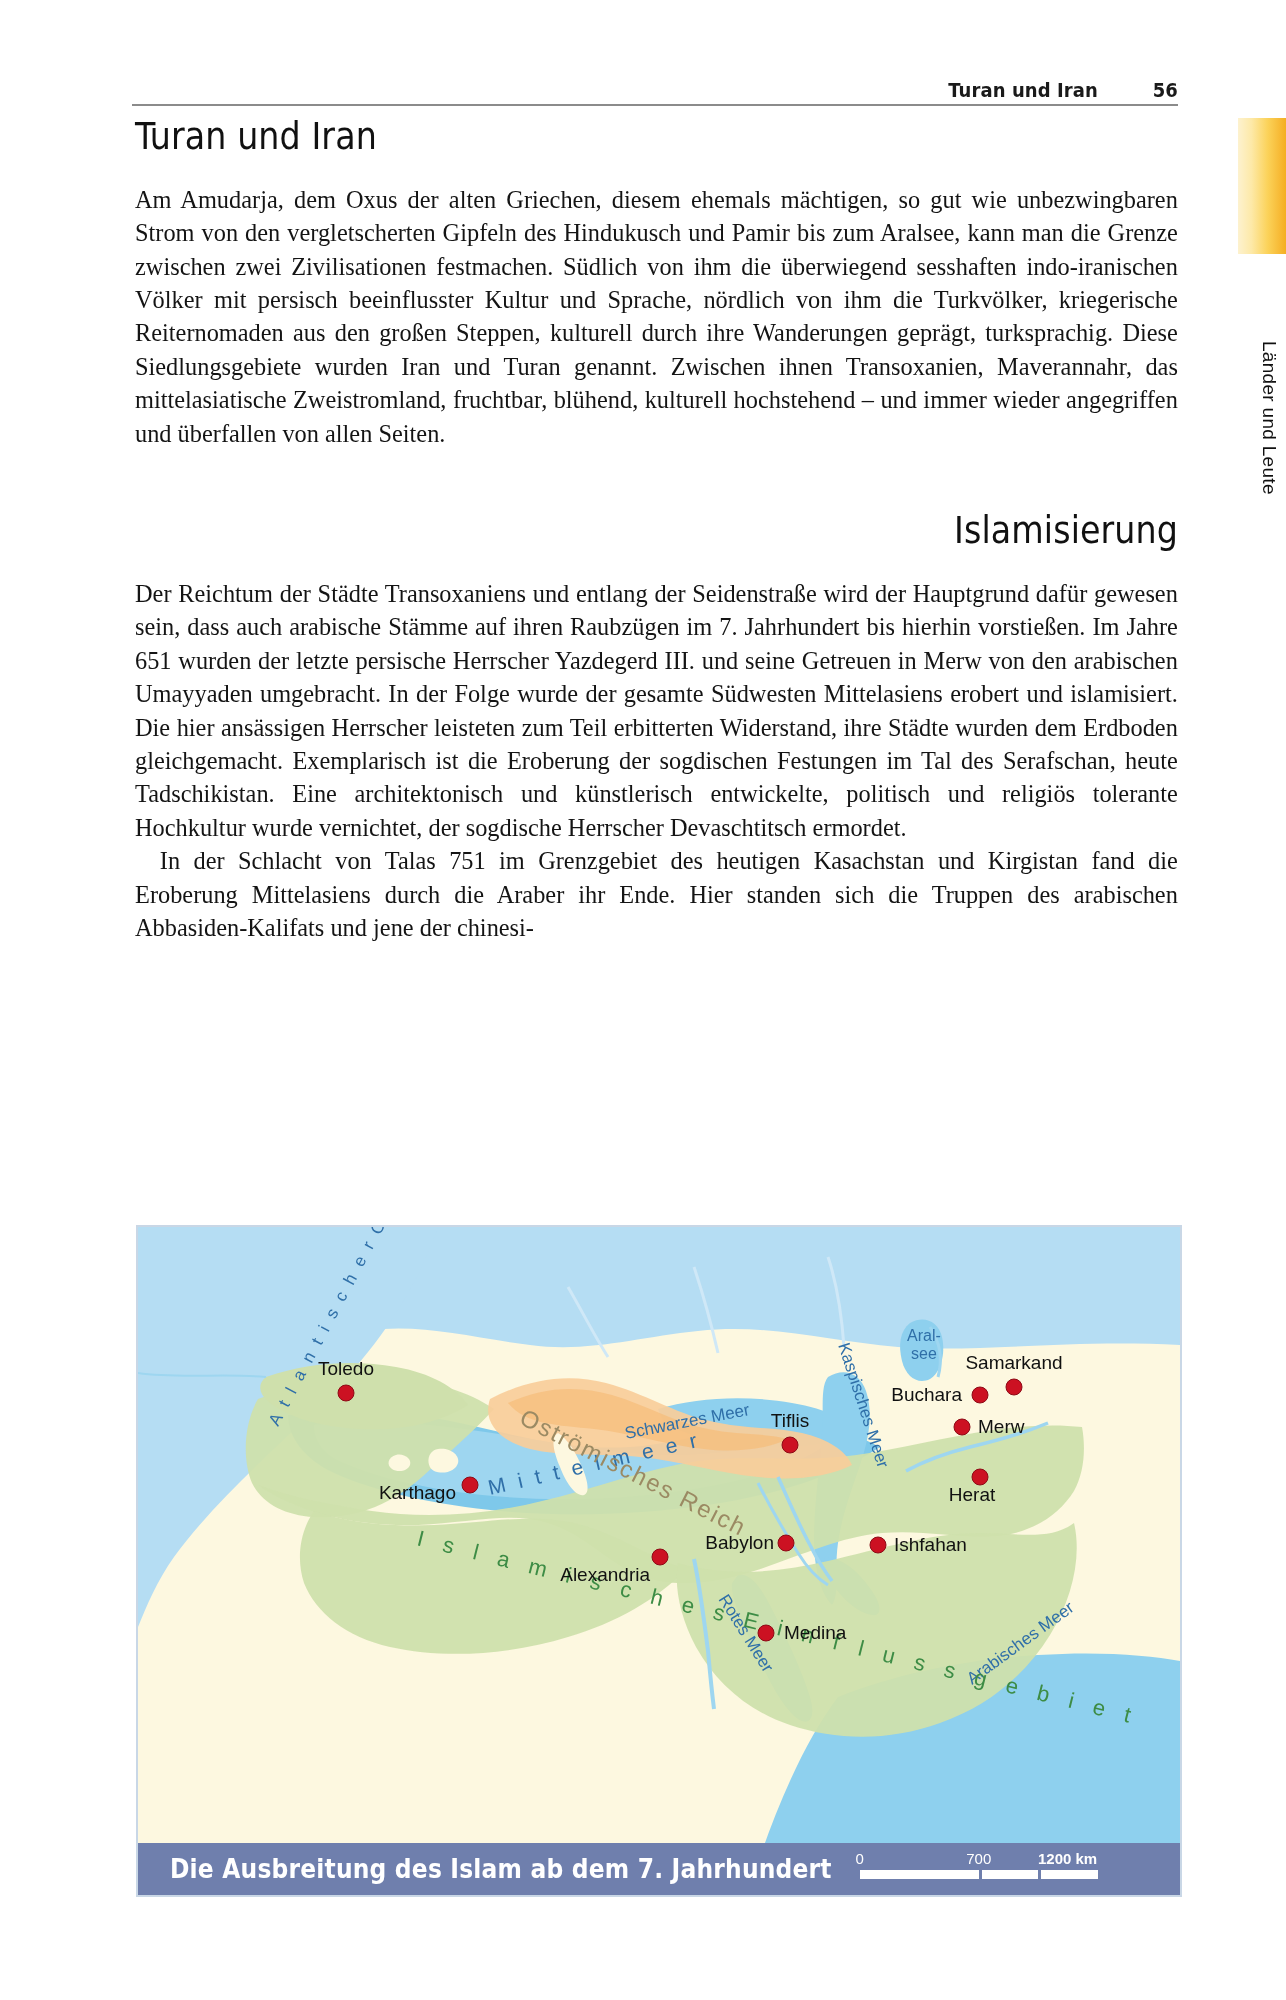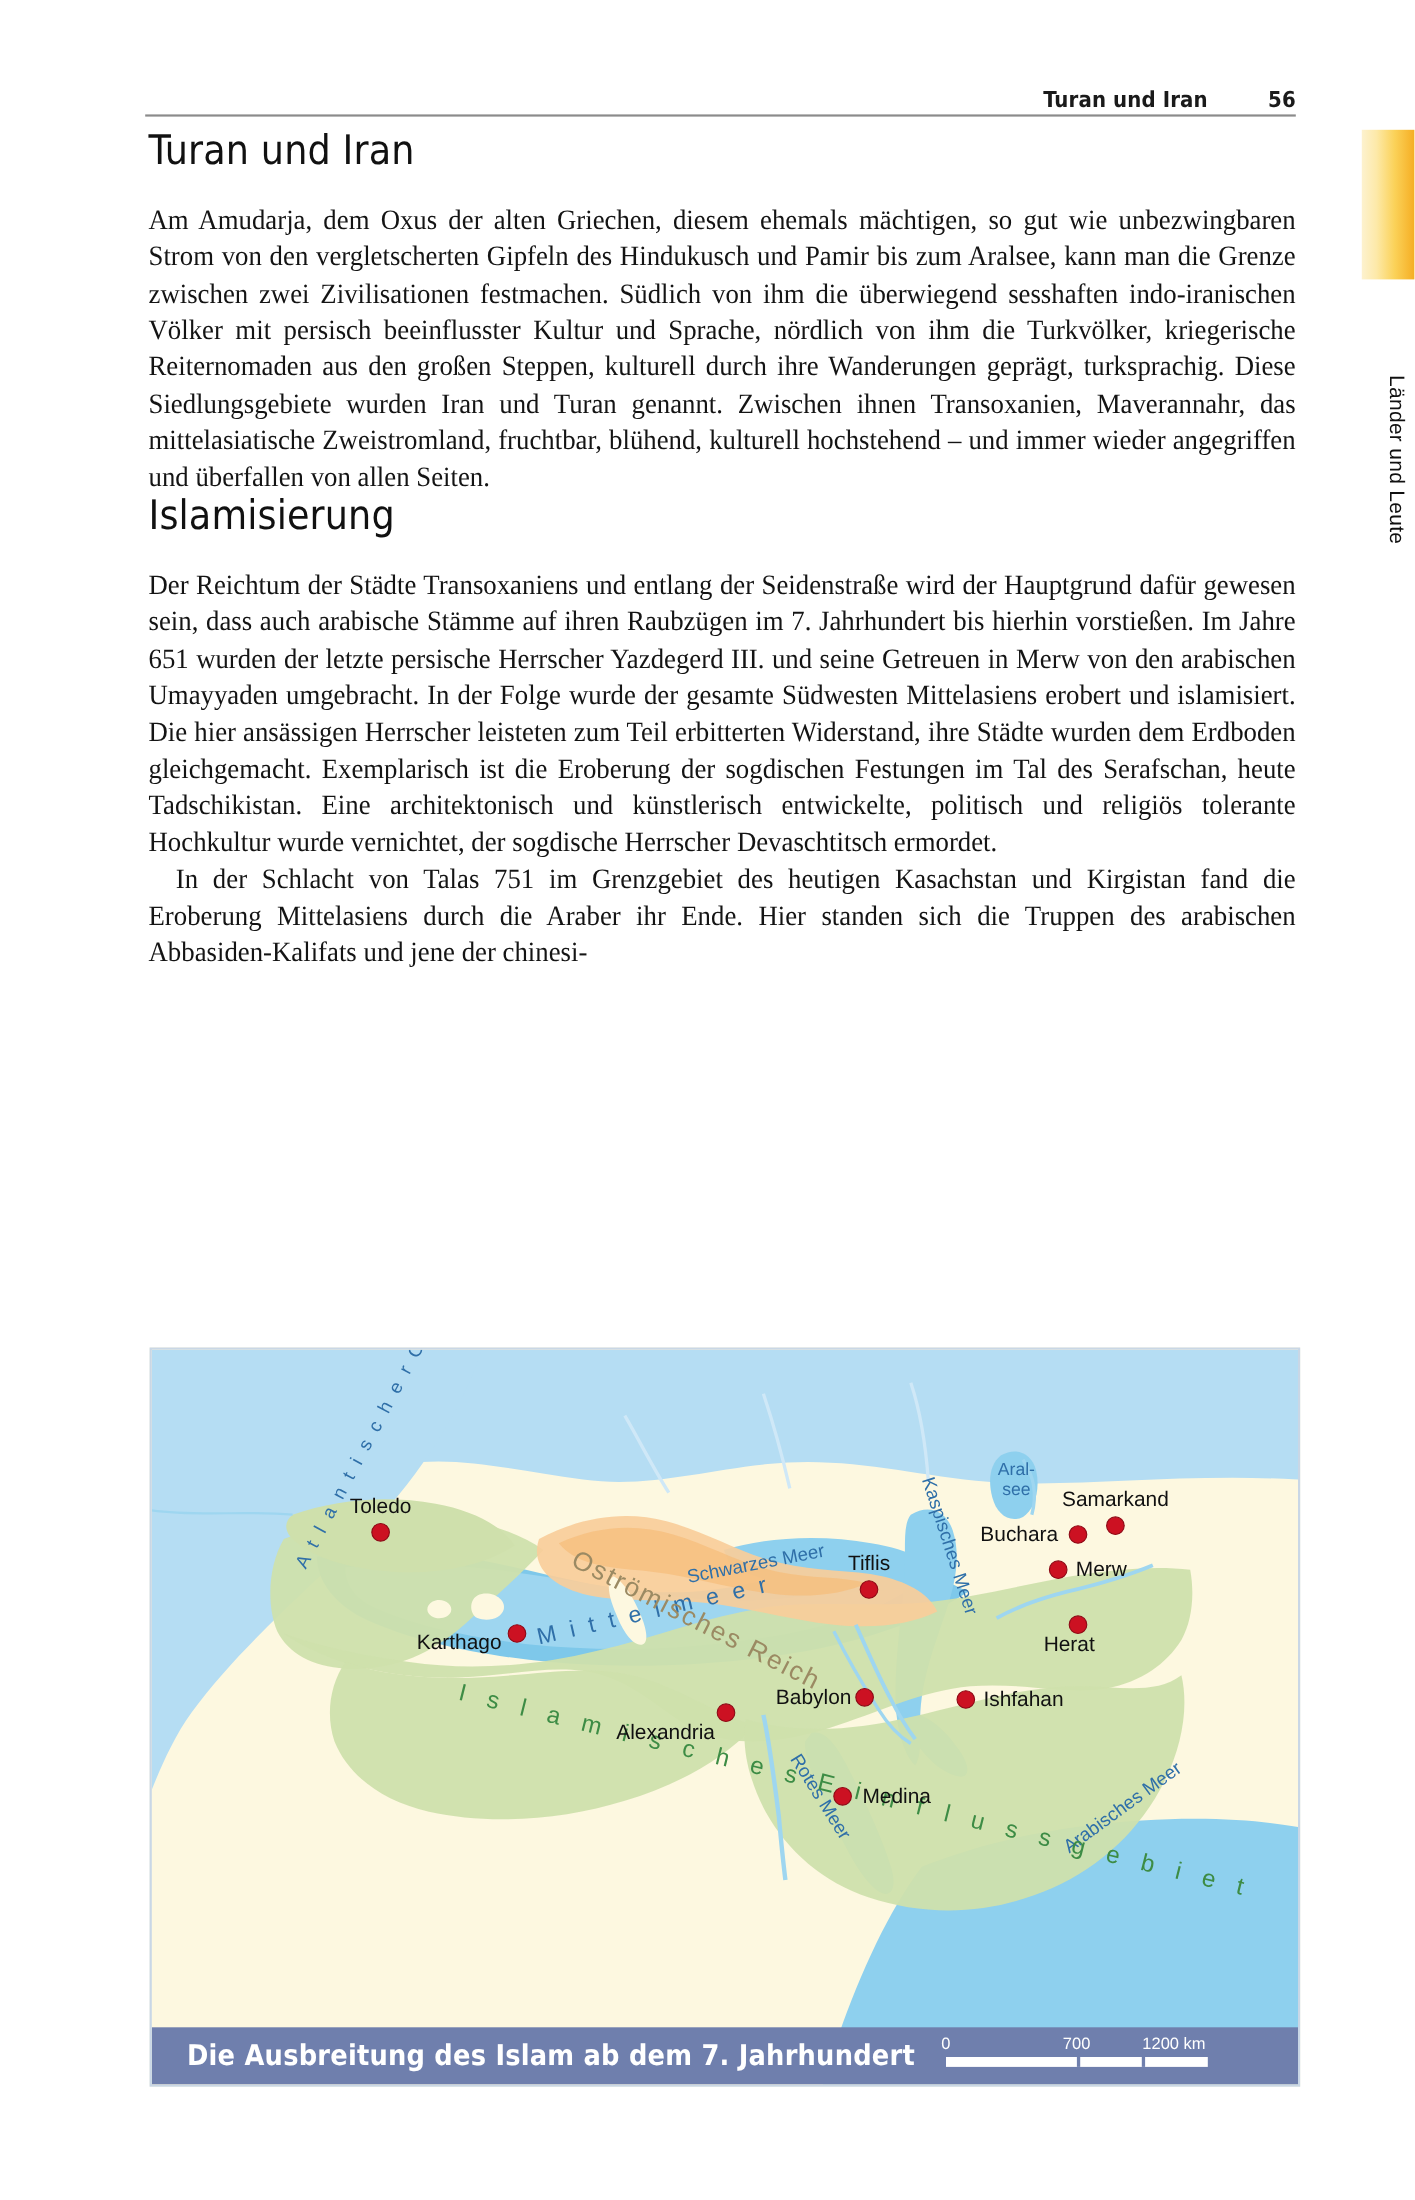--- a/index.html
+++ b/index.html
@@ -34,21 +34,21 @@
     font-size:19px;color:#101010;letter-spacing:.3px;
     writing-mode:vertical-rl;text-orientation:mixed;white-space:nowrap;
   }
   
   .col{position:absolute;left:135px;top:118px;width:1043px;}
   h1.sec{
     font-family:"DejaVu Sans Condensed","Liberation Sans",sans-serif;
     font-weight:400;font-size:37px;color:#111;margin:0 0 26px 0;
     letter-spacing:.1px;line-height:1.05;
   }
-  h1.sec.second{}
+  h1.sec.second{margin-top:62px;text-align:right;}
   p.body{
     margin:0;font-size:25.5px;line-height:33.4px;color:#141414;
     text-align:justify;text-justify:inter-word;
     font-family:"Liberation Serif",serif;
     font-stretch:condensed;
     transform:scaleX(.955);transform-origin:left top;
     width:1092px;
   }
   p.body + p.body{text-indent:26px;}
   
@@ -250,18 +250,18 @@
 
     <div class="cap">
       <span class="cap-title">Die Ausbreitung des Islam ab dem 7. Jahrhundert</span>
       <span class="scale">
         <span class="scale-bar">
           <i style="left:119px;width:3px;"></i>
           <i style="left:178px;width:3px;"></i>
         </span>
         <span class="scale-lab" style="left:0px;">0</span>
         <span class="scale-lab" style="left:119px;">700</span>
-        <span class="scale-lab km" style="left:196px;">1200 km</span>
+        <span class="scale-lab km" style="left:196px;font-weight:bold;">1200 km</span>
       </span>
     </div>
   </div>
 
 </div>
 
 </body></html>

